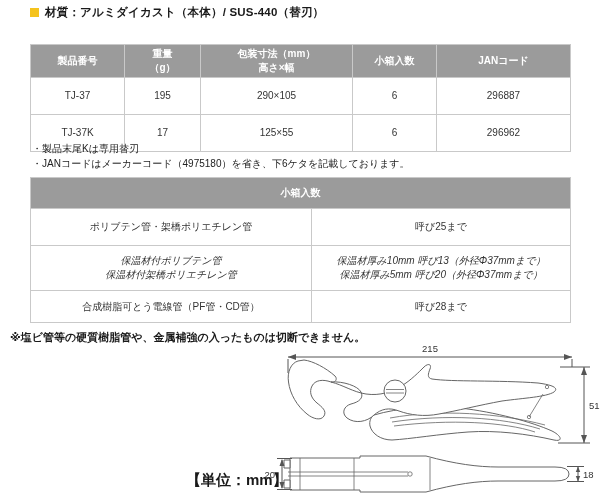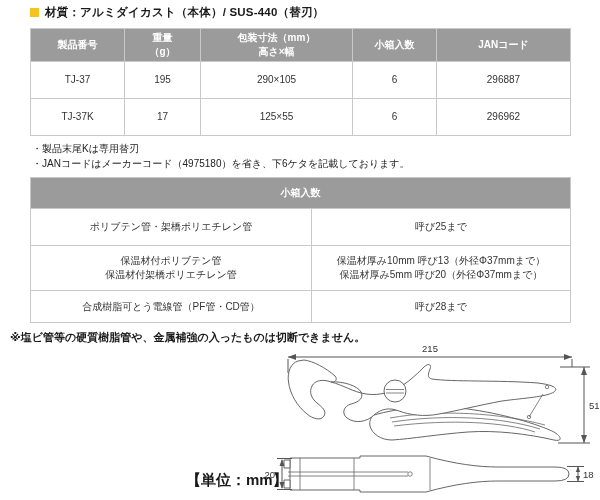--- a/index.html
+++ b/index.html
@@ -15,31 +15,31 @@
   .bullet{width:9px;height:9px;background:#f5c31d;flex:0 0 auto;}
   .title-text{font-size:11.5px;font-weight:bold;color:#1a1a1a;letter-spacing:.2px;}
 
   
   table{border-collapse:collapse;position:absolute;left:30px;table-layout:fixed;background:#fff;}
   th,td{
     border:1px solid #c9c9c9;text-align:center;vertical-align:middle;
     font-size:10px;line-height:1.4;white-space:pre-line;padding:0 2px;
   }
   th{background:#9b9b9b;color:#ffffff;font-weight:bold;}
-  .spec{top:28px;width:540px;}
+  .spec{top:44px;width:540px;}
   .spec th{height:32px;}
   .spec td{height:36px;color:#333;}
 
   .notes{position:absolute;left:32px;top:141px;font-size:10px;line-height:15px;color:#222;}
 
   .cut{top:177px;width:540px;}
   .cut th{height:30px;}
   .cut td{color:#333;}
   .cut .r1 td{height:36px;margin-left:36px;}
-  .cut .r2 td{height:44px;}
+  .cut .r2 td{height:44px;font-style:italic;}
   .cut .r3 td{height:31px;}
 
   .warning{position:absolute;left:10px;top:330px;font-size:11px;font-weight:bold;color:#1a1a1a;}
 
   .unit-label{position:absolute;left:186px;top:471px;font-size:15px;font-weight:bold;color:#1a1a1a;}
 
   svg.diagram{position:absolute;left:240px;top:337px;overflow:visible;}
   svg.diagram .ln{stroke:#555;stroke-width:1;fill:none;}
   svg.diagram .shape{stroke:#666;stroke-width:1;fill:#fff;stroke-linejoin:round;}
   svg.diagram .thin{stroke:#666;stroke-width:.8;fill:none;}

